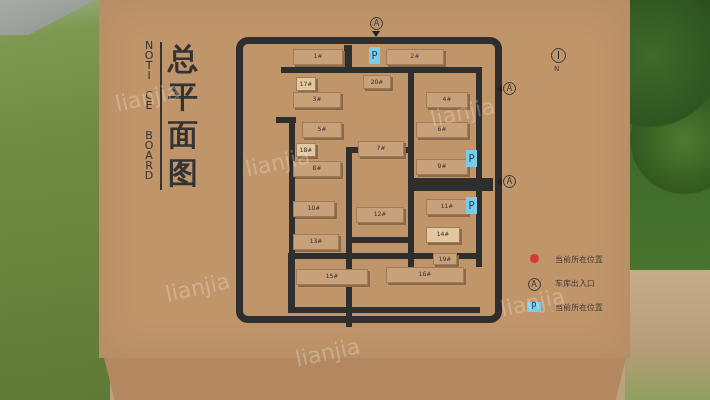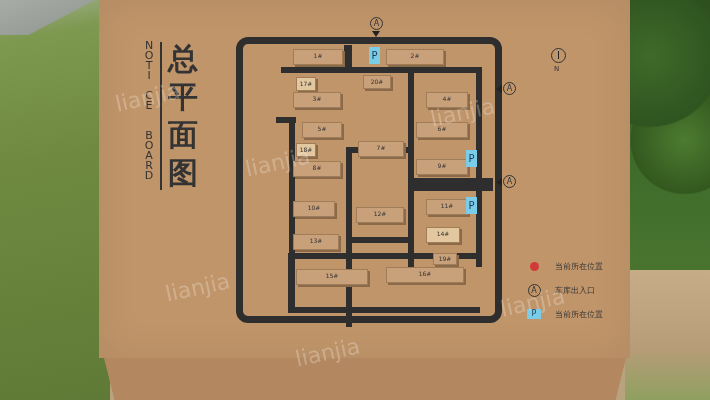--- a/index.html
+++ b/index.html
@@ -28,21 +28,21 @@
     .bld { position:absolute; background:#c8a07a; border:1px solid #a07d58; box-shadow: 2px 2px 0 #8a6a48; font-size:6px; color:#333; text-align:center; line-height:12px; font-family:"DejaVu Sans", sans-serif; }
     .bld.lite { background:#e3c79f; }
     .p-tag { position:absolute; width:11px; height:17px; background:#79cde8; color:#1e3b55; font-family:"DejaVu Sans", sans-serif; font-size:10px; text-align:center; line-height:17px; }
     .a-mark { position:absolute; width:11px; height:11px; border:1px solid #333; border-radius:50%; font-family:"DejaVu Sans", sans-serif; font-size:8px; line-height:11px; text-align:center; color:#333; }
     .arrow-left { position:absolute; width:0; height:0; border-top:4px solid transparent; border-bottom:4px solid transparent; border-right:6px solid #222; }
     .arrow-down { position:absolute; width:0; height:0; border-left:4px solid transparent; border-right:4px solid transparent; border-top:6px solid #222; }
     .compass { position:absolute; left:551px; top:48px; width:13px; height:13px; border:1px solid #333; border-radius:50%; }
     .compass .needle { position:absolute; left:6px; top:2px; width:1px; height:8px; background:#222; }
     .compass-n { position:absolute; left:554px; top:65px; font-family:"DejaVu Sans", sans-serif; font-size:7px; color:#333; }
     .legend { position:absolute; left:527px; top:254px; font-size:8px; color:#333; }
-    .legend-row { height:24px; display:flex; align-items:center; }
+    .legend-row { height:24px; display:flex; }
     .legend-icon { width:14px; display:flex; justify-content:center; margin-right:14px; }
     .dot { width:9px; height:9px; border-radius:50%; background:#d23a3a; }
     .legend .a-mark, .legend .p-tag { position:static; }
     .legend .p-tag { width:17px; height:10px; line-height:10px; font-size:8px; }
     .wm { position:absolute; color:rgba(255,255,255,0.25); font-family:"DejaVu Sans", sans-serif; font-size:22px; transform:rotate(-12deg); }
   </style>
 </head>
 <body>
 
 <div class="grass-left"></div>

